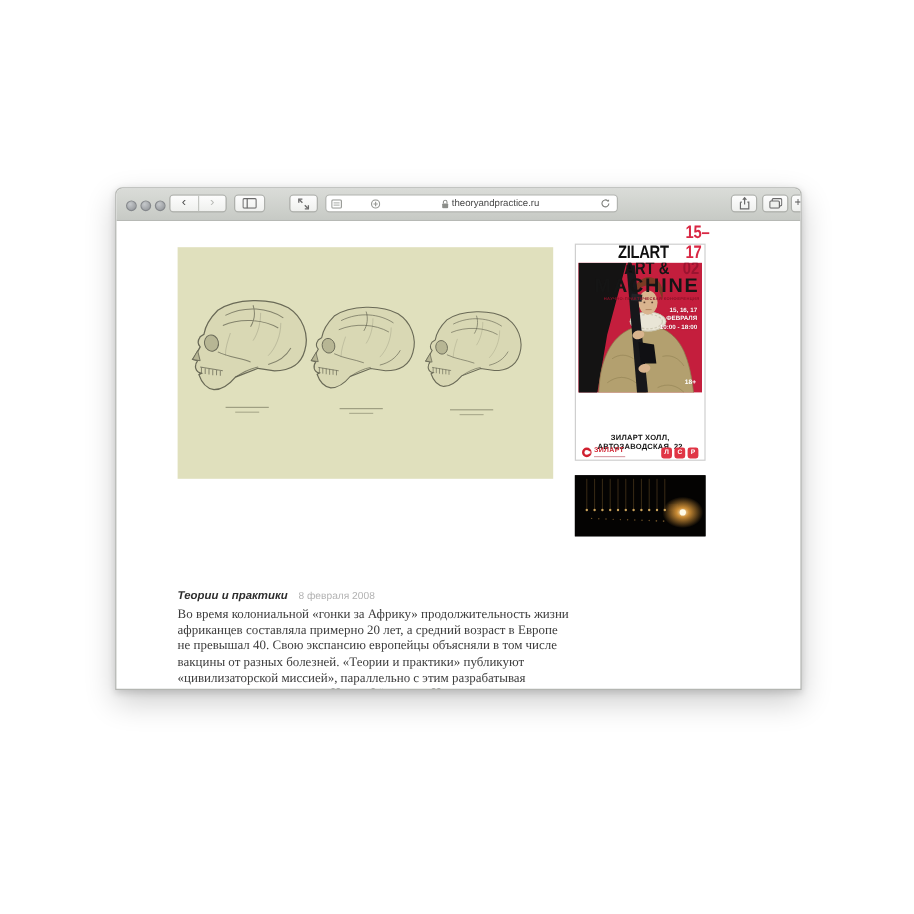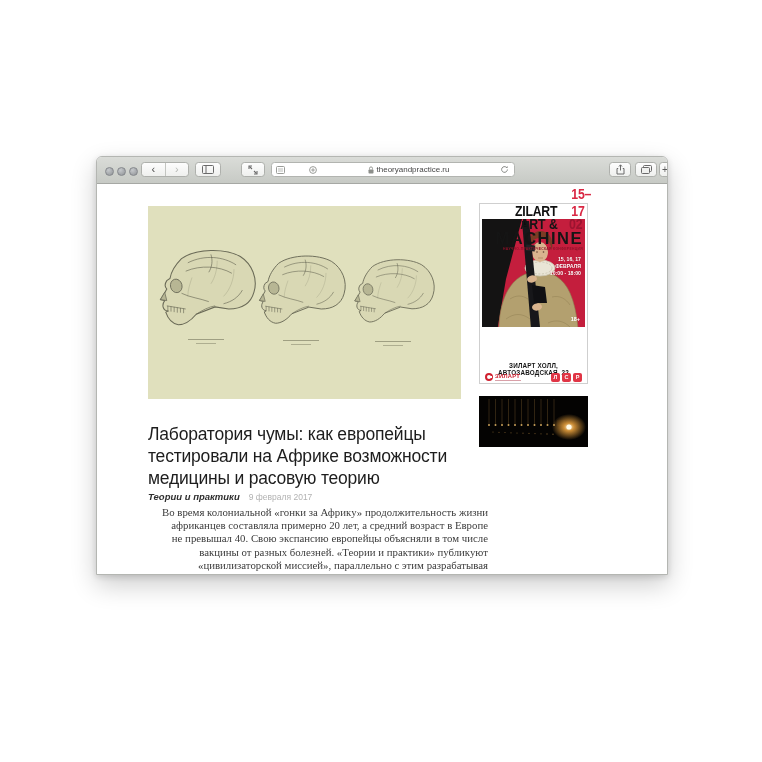--- a/index.html
+++ b/index.html
@@ -30,21 +30,21 @@
   .hero{position:absolute;left:51px;top:49px;width:313px;height:193px;background:#e0e0bd;}
   .cap{position:absolute;display:flex;flex-direction:column;align-items:center;gap:2.5px;}
   .cap .l1{width:36px;height:1.4px;background:rgba(105,105,82,.55);}
   .cap .l2{width:20px;height:1px;background:rgba(105,105,82,.42);}
   .headline{position:absolute;left:51px;top:266px;width:340px;color:#1d1d1d;
             font-size:17.5px;line-height:22px;letter-spacing:-0.2px;font-weight:400;}
   .meta{position:absolute;left:51px;top:334px;display:flex;align-items:baseline;gap:9px;}
   .meta .src{font-size:9.5px;color:#2e2e2e;font-weight:bold;font-style:italic;}
   .meta .date{font-size:8.5px;color:#b2b2b2;}
   .body-text{position:absolute;left:51px;top:349px;width:340px;
-             font-family:"Liberation Serif",serif;font-size:10.8px;color:#3c3c3c;text-align:right;}
+             font-family:"Liberation Serif",serif;font-size:10.8px;color:#3c3c3c;}
   .body-text .bl{height:13.2px;line-height:13.2px;white-space:nowrap;}
   
   .ad-zilart{position:absolute;left:382px;top:46px;width:109px;height:181px;background:#ffffff;
              border:1px solid #cfcfcf;box-sizing:border-box;cursor:pointer;}
   .zl-row1{position:absolute;left:3px;right:3px;top:1px;height:14px;display:flex;
            justify-content:space-between;align-items:flex-end;font-weight:bold;margin-left:32px;}
   .zl-brand{font-size:15px;color:#101010;transform:scaleX(.82);transform-origin:left bottom;
             display:inline-block;letter-spacing:-0.3px;}
   .zl-dates{font-size:15px;color:#d92743;transform:scaleX(.82);transform-origin:right bottom;
             display:inline-block;letter-spacing:-0.3px;}
@@ -175,29 +175,24 @@
       <div class="cap" style="left:135px;top:134px;">
         <div class="l1"></div>
           <div class="l2"></div>
       </div>
       <div class="cap" style="left:227px;top:135px;">
         <div class="l1"></div>
           <div class="l2"></div>
       </div>
     </div>
 
-    <div class="headline">
-      <div>Лаборатория чумы: как европейцы</div>
-      <div>тестировали на Африке возможности</div>
-      <div>медицины и расовую теорию</div>
-    </div>
 
     <div class="meta">
       <span class="src">Теории и практики</span>
-      <span class="date">9 февраля 2017</span>
+      <span class="date">8 февраля 2008</span>
     </div>
 
     <div class="body-text">
       <div class="bl">Во время колониальной «гонки за Африку» продолжительность жизни</div>
       <div class="bl">африканцев составляла примерно 20 лет, а средний возраст в Европе</div>
       <div class="bl">не превышал 40. Свою экспансию европейцы объясняли в том числе</div>
       <div class="bl">вакцины от разных болезней. «Теории и практики» публикуют</div>
       <div class="bl">«цивилизаторской миссией», параллельно с этим разрабатывая</div>
       <div class="bl">отрывок из книги историка Ивана Фёдорова «Новое время».</div>
     </div>

